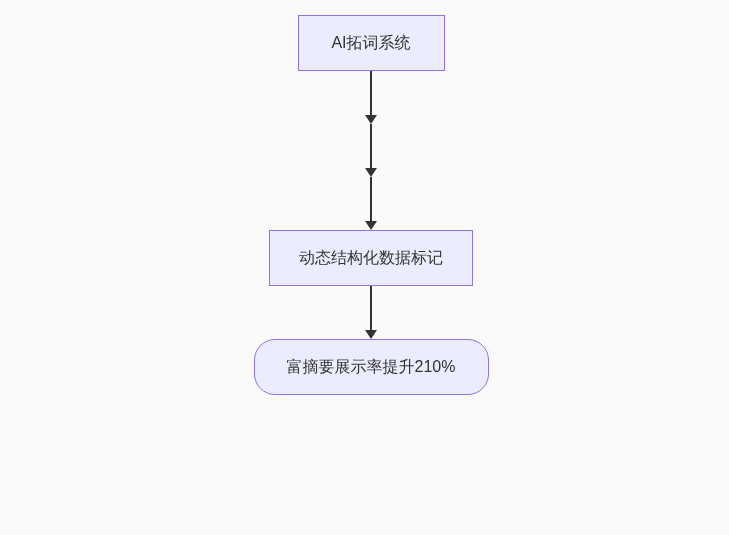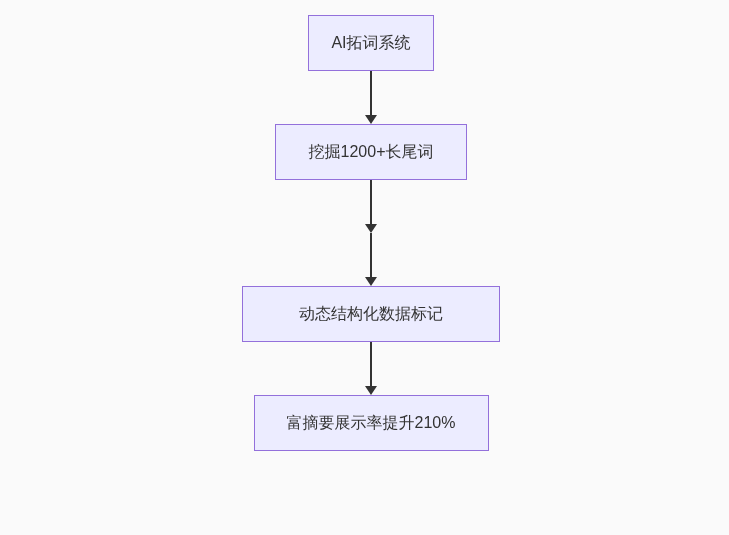--- a/index.html
+++ b/index.html
@@ -25,25 +25,25 @@
     border: 1px solid #9370DB;
     color: #333333;
     font-size: 16px;
     display: flex;
     align-items: center;
     justify-content: center;
     text-align: center;
     flex-shrink: 0;
   }
   
-  .node-1 { width: 126px; }
+  .node-1 { width: 147px; }
   .node-2 { width: 192px; }
   .node-3 { width: 223px; }
-  .node-4 { width: 258px; }
-  .node-5 { width: 235px; }
+  .node-4 { width: 204px; }
+  .node-5 { width: 235px; border-radius: 21px; }
   .arrow {
     height: 53px;
     width: 14px;
     display: flex;
     flex-direction: column;
     align-items: center;
     flex-shrink: 0;
   }
   .arrow-line {
     width: 2px;
@@ -65,21 +65,20 @@
 
 <div class="canvas">
 
   <div class="node node-1">AI拓词系统</div>
 
   <div class="arrow">
     <div class="arrow-line"></div>
     <div class="arrow-head"></div>
   </div>
 
-  <div class="node node-2">挖掘1200+长尾词</div>
 
   <div class="arrow">
     <div class="arrow-line"></div>
     <div class="arrow-head"></div>
   </div>
 
 
   <div class="arrow">
     <div class="arrow-line"></div>
     <div class="arrow-head"></div>

